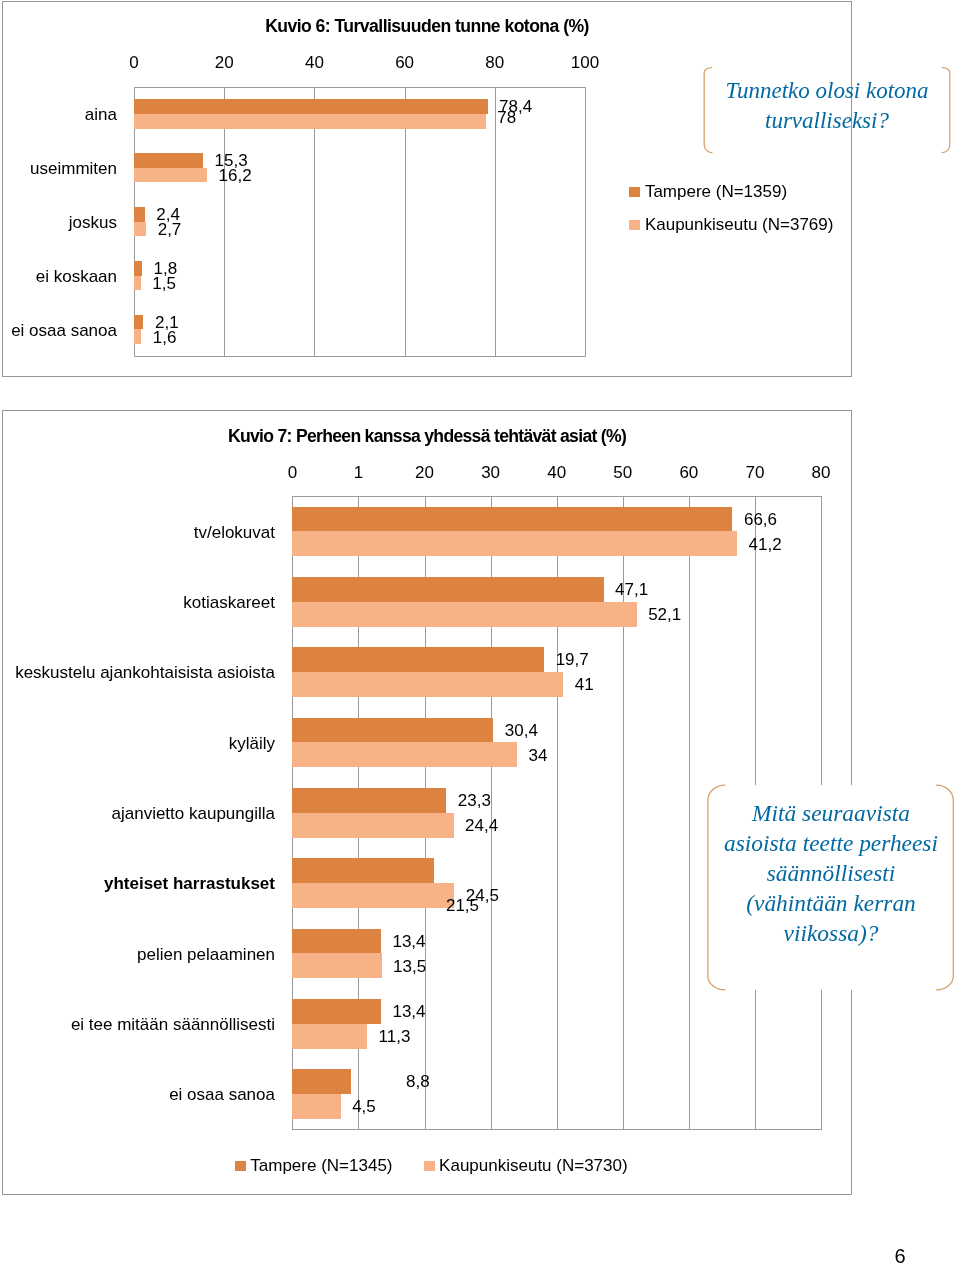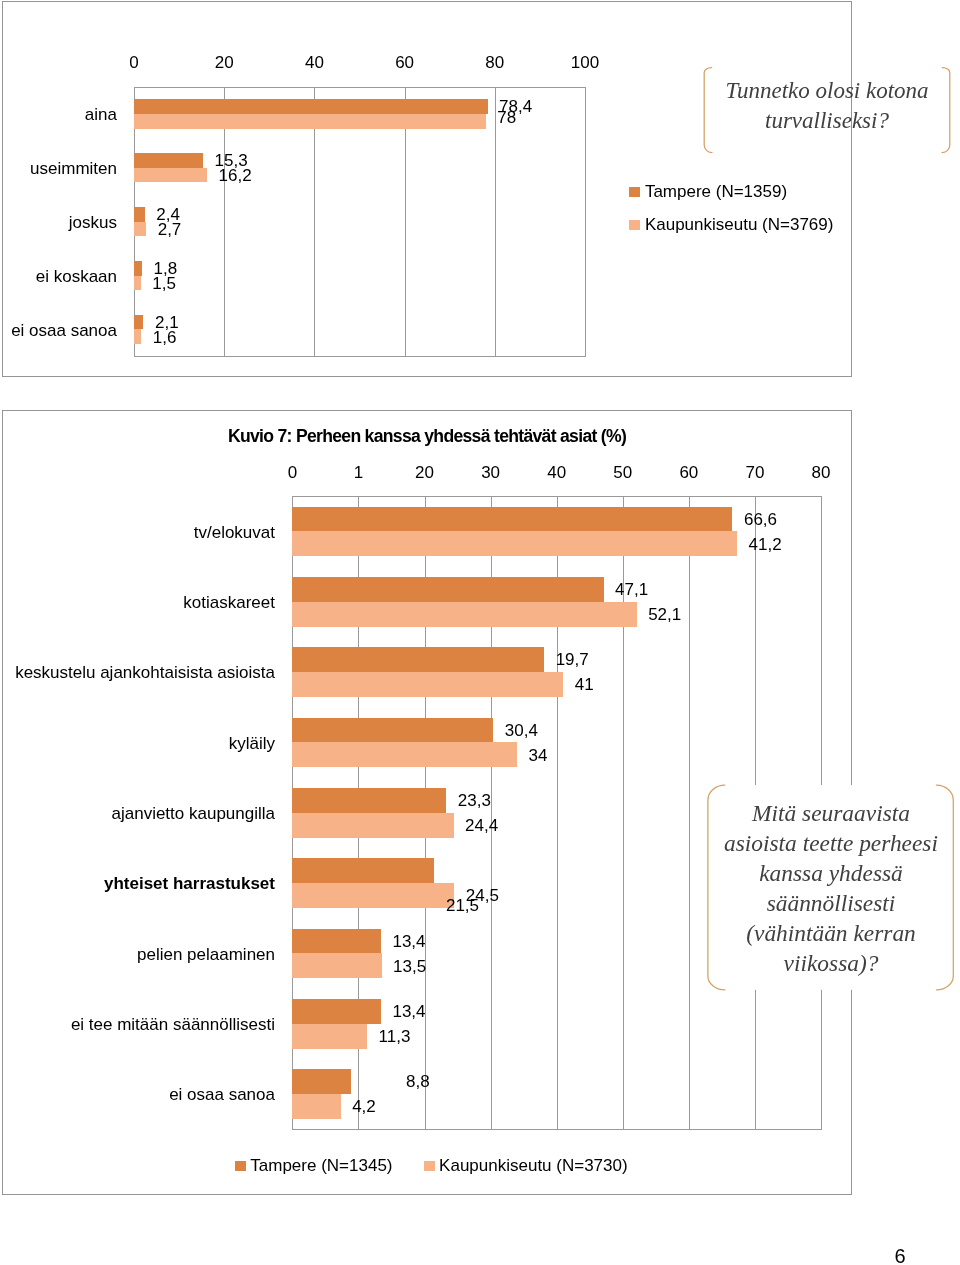--- a/index.html
+++ b/index.html
@@ -14,28 +14,29 @@
   .axis-tick{position:absolute;text-align:center;color:#000;line-height:1;}
   .cat-label{position:absolute;text-align:center;color:#000000;white-space:nowrap;line-height:1;}
   .plot-border{position:absolute;box-sizing:border-box;border:1px solid #9a9a9a;}
   .gridline{position:absolute;width:1px;background:#9a9a9a;}
   .bar{position:absolute;}
   .dlabel{position:absolute;color:#000;white-space:nowrap;line-height:1;}
   .legend-swatch{position:absolute;}
   .legend-text{position:absolute;white-space:nowrap;color:#000;line-height:1;}
   .callout{position:absolute;}
   .callout-text{position:absolute;text-align:center;font-family:"Liberation Serif",serif;
-                font-style:italic;color:#404040;}
+                font-style:italic;color:#0369a1;}
   .page-num{position:absolute;color:#000;font-family:"Liberation Sans",sans-serif;line-height:1;}
 </style>
 </head>
 <body>
 
 <div class="chart-box" id="box1" style="left:2px;top:1px;width:850px;height:376px;">
 
+  <div class="chart-title" style="left:0px;top:17.3px;width:850px;font-size:17.6px;letter-spacing:-0.55px;">Kuvio 6: Turvallisuuden tunne kotona (%)</div>
 
   <div id="c1-ticks">
       <div class="axis-tick" style="font-size: 17px; width: 60px; left: 102px; top: 52.5px;">0</div>
       <div class="axis-tick" style="font-size: 17px; width: 60px; left: 192.2px; top: 52.5px;">20</div>
       <div class="axis-tick" style="font-size: 17px; width: 60px; left: 282.4px; top: 52.5px;">40</div>
       <div class="axis-tick" style="font-size: 17px; width: 60px; left: 372.6px; top: 52.5px;">60</div>
       <div class="axis-tick" style="font-size: 17px; width: 60px; left: 462.8px; top: 52.5px;">80</div>
       <div class="axis-tick" style="font-size: 17px; width: 60px; left: 553px; top: 52.5px;">100</div>
     </div>
   <div id="c1-cats">
@@ -168,39 +169,38 @@
       <div class="dlabel" style="font-size: 17px; left: 526.555px; top: 336.542px;">34</div>
       <div class="dlabel" style="font-size: 17px; left: 455.855px; top: 382.025px;">23,3</div>
       <div class="dlabel" style="font-size: 17px; left: 463.123px; top: 406.875px;">24,4</div>
       <div class="dlabel" style="font-size: 17px; left: 443.961px; top: 452.358px; margin-top: 35px;">21,5</div>
       <div class="dlabel" style="font-size: 17px; left: 463.784px; top: 477.208px;">24,5</div>
       <div class="dlabel" style="font-size: 17px; left: 390.44px; top: 522.692px;">13,4</div>
       <div class="dlabel" style="font-size: 17px; left: 391.101px; top: 547.542px;">13,5</div>
       <div class="dlabel" style="font-size: 17px; left: 390.44px; top: 593.025px;">13,4</div>
       <div class="dlabel" style="font-size: 17px; left: 376.565px; top: 617.875px;">11,3</div>
       <div class="dlabel" style="font-size: 17px; left: 360.046px; top: 663.358px; margin-left: 44px;">8,8</div>
-      <div class="dlabel" style="font-size: 17px; left: 350.135px; top: 688.208px;">4,2</div>
+      <div class="dlabel" style="font-size: 17px; left: 350.135px; top: 688.208px;">4,5</div>
     </div>
   <div id="c2-legend">
       <div class="legend-swatch" style="background: rgb(221, 131, 65); width: 11.3px; height: 10.6px; left: 233px; top: 750.9px;"></div>
       <div class="legend-text" style="font-size: 17px; left: 248.3px; top: 746.85px;">Tampere (N=1345)</div>
       <div class="legend-swatch" style="background: rgb(248, 178, 136); width: 11.3px; height: 10.6px; left: 421.8px; top: 750.9px;"></div>
       <div class="legend-text" style="font-size: 17px; left: 437.1px; top: 746.85px;">Kaupunkiseutu (N=3730)</div>
     </div>
 </div>
 
 <div class="callout" style="left:705px;top:780px;width:252px;height:215px;">
   <svg width="252" height="215" viewBox="0 0 252 215">
     <rect x="2.9" y="5.1" width="245.4" height="204.7" fill="#ffffff"></rect>
     <path d="M 19.8 5.1 A 16.9 15.1 0 0 0 2.9 20.2 L 2.9 195.9 A 16.9 13.9 0 0 0 19.8 209.8" fill="none" stroke="#D5A067" stroke-width="1.25" stroke-linecap="round"></path>
     <path d="M 231.4 5.1 A 16.9 15.1 0 0 1 248.3 20.2 L 248.3 195.9 A 16.9 13.9 0 0 1 231.4 209.8" fill="none" stroke="#D5A067" stroke-width="1.25" stroke-linecap="round"></path>
   </svg>
   <div id="co2" class="callout-text" style="left:2px;top:17.5px;width:248px;font-size:23.4px;line-height:30.1px;">
       <div>Mitä seuraavista</div>
       <div>asioista teette perheesi</div>
-      <div>kanssa yhdessä</div>
       <div>säännöllisesti</div>
       <div>(vähintään kerran</div>
       <div>viikossa)?</div>
     </div>
 </div>
 
 <div class="page-num" style="left:894.5px;top:1246.3px;font-size:20px;">6</div>
 
 </body></html>

